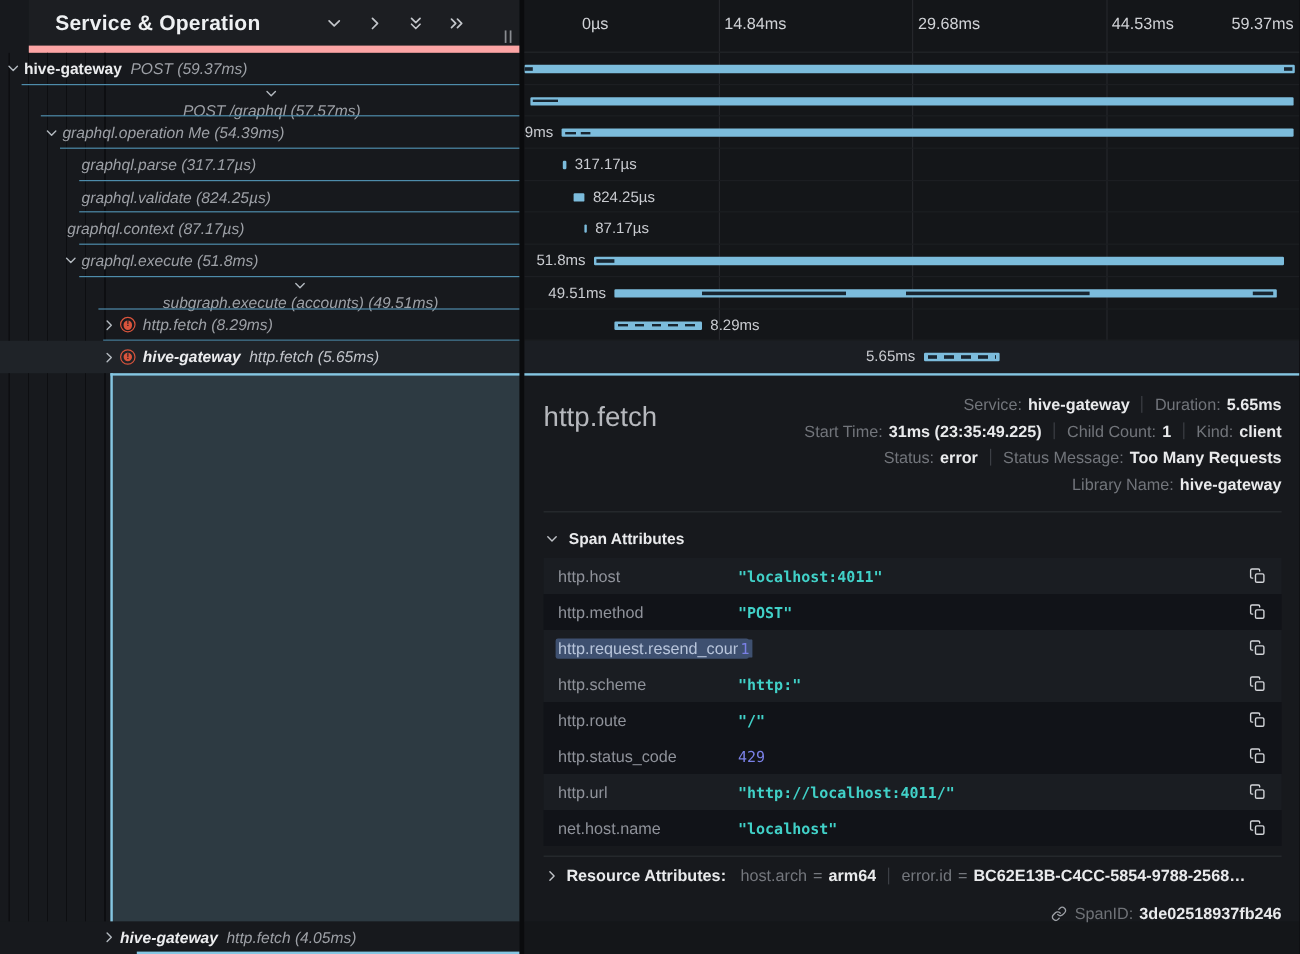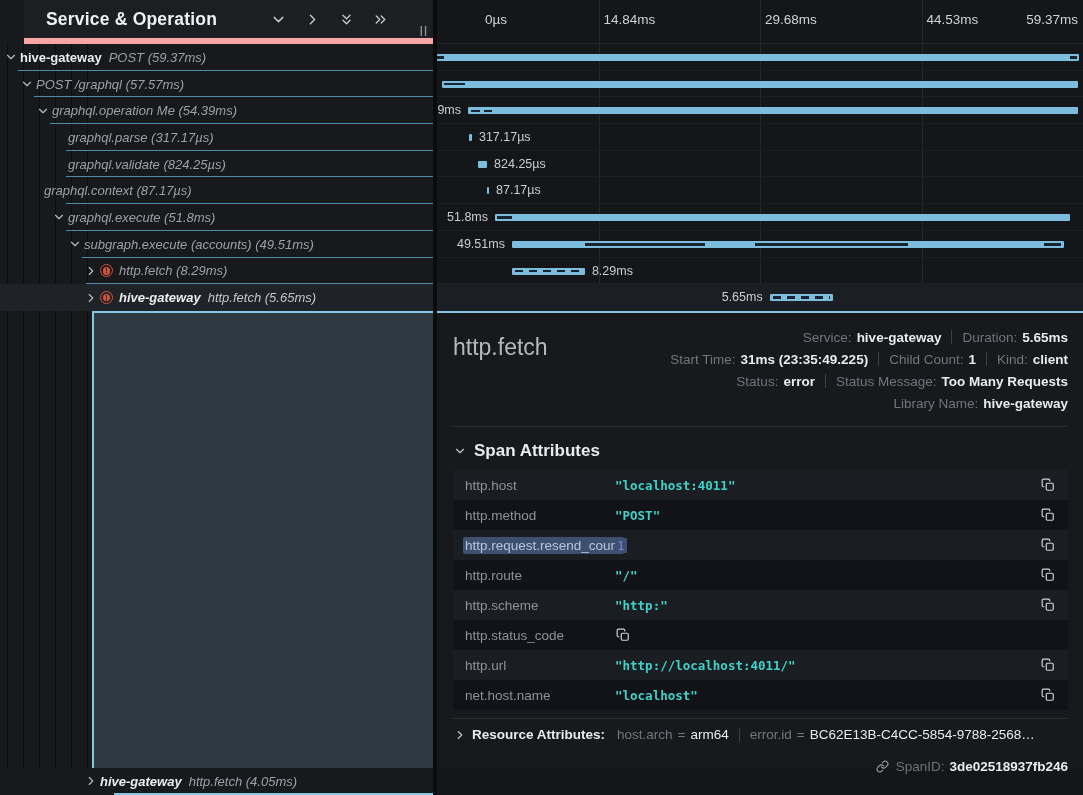--- a/index.html
+++ b/index.html
@@ -78,39 +78,39 @@
   .d-head { display:flex; justify-content:space-between; align-items:flex-start; }
   .d-title { font-size:23px; color:#b6b8bd; margin-top:8px; flex:none; }
   .d-meta { display:flex; flex-direction:column; align-items:flex-end; font-size:13.5px; }
   .d-meta-line { display:flex; align-items:center; height:22px; }
   .m-label { color:#72757b; margin-right:5px; white-space:nowrap; }
   .m-value { color:#e9eaec; font-weight:700; white-space:nowrap; }
   .m-div { width:1px; height:14px; background:#3c3f45; margin:0 10px; }
   .d-sep { border-top:1px solid #2a2d31; margin-top:12px; }
   .attr-header { display:flex; align-items:center; margin-top:14px; gap:5px; cursor:pointer; }
   .attr-header .row-chev { color:#c0c3c8; }
-  .attr-header-label { font-size:17px; font-weight:700; color:#e9eaec; }
+  .attr-header-label { font-size:13px; font-weight:700; color:#e9eaec; }
   .attr-table { margin-top:9px; }
   .attr-row { display:flex; align-items:center; height:30px; padding:0 12px 0 12px; }
   .attr-row.even { background:#1a1d22; }
   .attr-row.odd { background:#111318; }
   .attr-key { width:150px; flex:none; font-size:13.5px; color:#8f929a; white-space:nowrap; }
   .attr-key .hl { background:#3e5070; color:#b8c5db; border-radius:2px; padding:1px 2px; margin-left:-2px; }
   .attr-val { flex:1; font-family:"DejaVu Sans Mono", monospace; font-size:12.5px; font-weight:700; white-space:nowrap; overflow:hidden; }
   .attr-val.string { color:#41d1c8; }
   .attr-val.number { color:#7a80e6; font-weight:400; }
   .attr-val .hl { background:#3e5070; padding:1px 2px; border-radius:2px; }
   .copy-btn { flex:none; width:16px; height:16px; color:#d3d5d9; cursor:pointer; display:flex; }
   .copy-btn svg { width:14px; height:14px; margin:auto; }
   .res-row { display:flex; align-items:center; border-top:1px solid #2a2d31; margin-top:8px; height:32px; font-size:13.5px; }
   .res-row .row-chev { color:#c0c3c8; margin-right:5px; }
   .res-title { font-weight:700; color:#e9eaec; margin-right:12px; white-space:nowrap; }
   .res-key { color:#74777d; white-space:nowrap;text-align:right; }
   .res-eq { color:#74777d; margin:0 5px; }
-  .res-val { color:#e9eaec; font-weight:400; white-space:nowrap; overflow:hidden; text-overflow:ellipsis; }
+  .res-val { color:#e9eaec; font-weight:700; white-space:nowrap; overflow:hidden; text-overflow:ellipsis; }
   .spanid-row { display:flex; align-items:center; justify-content:flex-end; height:28px; margin-top:2px; font-size:13.5px; }
   .link-icon { width:14px; height:14px; color:#9ea1a7; margin-right:6px; display:flex; }
   .link-icon svg { width:13px; height:13px; margin:auto; }
   .sid-label { color:#6f7277; margin-right:5px; }
   .sid-value { color:#e9eaec; font-weight:700; }
 </style>
 </head>
 <body>
 
 <div class="app">
@@ -148,21 +148,21 @@
         <div class="trow" style="padding-left: 4px;">
           <span class="row-chev">
             <svg viewBox="0 0 24 24" fill="none" stroke="currentColor" stroke-width="2" stroke-linecap="round" stroke-linejoin="round">
               <polyline points="6 9 12 15 18 9"></polyline>
             </svg>
           </span>
           <span class="svc">hive-gateway</span>
           <span class="op">POST (59.37ms)</span>
           <div class="trow-border" style="left: 18px;"></div>
         </div>
-        <div class="trow" style="padding-left: 20px;">
+        <div class="trow" style="padding-left: 20px; flex-direction: column;">
           <span class="row-chev">
             <svg viewBox="0 0 24 24" fill="none" stroke="currentColor" stroke-width="2" stroke-linecap="round" stroke-linejoin="round">
               <polyline points="6 9 12 15 18 9"></polyline>
             </svg>
           </span>
           <span class="op">POST /graphql (57.57ms)</span>
           <div class="trow-border" style="left: 34px;"></div>
         </div>
         <div class="trow" style="padding-left: 36px;">
           <span class="row-chev">
@@ -176,35 +176,35 @@
         <div class="trow" style="padding-left: 52px;">
           <span class="chev-spacer"></span>
           <span class="op">graphql.parse (317.17µs)</span>
           <div class="trow-border" style="left: 66px;"></div>
         </div>
         <div class="trow" style="padding-left: 52px;">
           <span class="chev-spacer"></span>
           <span class="op">graphql.validate (824.25µs)</span>
           <div class="trow-border" style="left: 66px;"></div>
         </div>
-        <div class="trow" style="padding-left: 28px;">
+        <div class="trow" style="padding-left: 40px;">
           <span class="chev-spacer"></span>
           <span class="op">graphql.context (87.17µs)</span>
           <div class="trow-border" style="left: 66px;"></div>
         </div>
         <div class="trow" style="padding-left: 52px;">
           <span class="row-chev">
             <svg viewBox="0 0 24 24" fill="none" stroke="currentColor" stroke-width="2" stroke-linecap="round" stroke-linejoin="round">
               <polyline points="6 9 12 15 18 9"></polyline>
             </svg>
           </span>
           <span class="op">graphql.execute (51.8ms)</span>
           <div class="trow-border" style="left: 66px;"></div>
         </div>
-        <div class="trow" style="padding-left: 68px;">
+        <div class="trow" style="padding-left: 68px; flex-direction: column;">
           <span class="row-chev">
             <svg viewBox="0 0 24 24" fill="none" stroke="currentColor" stroke-width="2" stroke-linecap="round" stroke-linejoin="round">
               <polyline points="6 9 12 15 18 9"></polyline>
             </svg>
           </span>
           <span class="op">subgraph.execute (accounts) (49.51ms)</span>
           <div class="trow-border" style="left: 82px;"></div>
         </div>
         <div class="trow" style="padding-left: 84px;">
           <span class="row-chev">
@@ -384,42 +384,43 @@
           <div class="attr-row even">
             <div class="attr-key"><span class="hl">http.request.resend_count</span></div>
             <div class="attr-val number"><span class="hl">1</span></div>
             <span class="copy-btn">
               <svg viewBox="0 0 24 24" fill="none" stroke="currentColor" stroke-width="2" stroke-linecap="round" stroke-linejoin="round">
                 <rect x="9" y="9" width="12" height="12" rx="2"></rect>
                 <path d="M5 15H4a2 2 0 0 1-2-2V4a2 2 0 0 1 2-2h9a2 2 0 0 1 2 2v1"></path>
               </svg>
             </span>
           </div>
+          <div class="attr-row even">
+            <div class="attr-key">http.scheme</div>
+            <div class="attr-val string">"http:"</div>
+            <span class="copy-btn">
+              <svg viewBox="0 0 24 24" fill="none" stroke="currentColor" stroke-width="2" stroke-linecap="round" stroke-linejoin="round">
+                <rect x="9" y="9" width="12" height="12" rx="2"></rect>
+                <path d="M5 15H4a2 2 0 0 1-2-2V4a2 2 0 0 1 2-2h9a2 2 0 0 1 2 2v1"></path>
+              </svg>
+            </span>
+          </div>
           <div class="attr-row odd">
             <div class="attr-key">http.route</div>
             <div class="attr-val string">"/"</div>
             <span class="copy-btn">
               <svg viewBox="0 0 24 24" fill="none" stroke="currentColor" stroke-width="2" stroke-linecap="round" stroke-linejoin="round">
                 <rect x="9" y="9" width="12" height="12" rx="2"></rect>
                 <path d="M5 15H4a2 2 0 0 1-2-2V4a2 2 0 0 1 2-2h9a2 2 0 0 1 2 2v1"></path>
               </svg>
             </span>
           </div>
-          <div class="attr-row even">
-            <div class="attr-key">http.scheme</div>
-            <div class="attr-val string">"http:"</div>
-            <span class="copy-btn">
-              <svg viewBox="0 0 24 24" fill="none" stroke="currentColor" stroke-width="2" stroke-linecap="round" stroke-linejoin="round">
-                <rect x="9" y="9" width="12" height="12" rx="2"></rect>
-                <path d="M5 15H4a2 2 0 0 1-2-2V4a2 2 0 0 1 2-2h9a2 2 0 0 1 2 2v1"></path>
-              </svg>
-            </span>
-          </div>
           <div class="attr-row odd">
             <div class="attr-key">http.status_code</div>
+            <div class="attr-val number">429</div>
             <span class="copy-btn">
               <svg viewBox="0 0 24 24" fill="none" stroke="currentColor" stroke-width="2" stroke-linecap="round" stroke-linejoin="round">
                 <rect x="9" y="9" width="12" height="12" rx="2"></rect>
                 <path d="M5 15H4a2 2 0 0 1-2-2V4a2 2 0 0 1 2-2h9a2 2 0 0 1 2 2v1"></path>
               </svg>
             </span>
           </div>
           <div class="attr-row even">
             <div class="attr-key">http.url</div>
             <div class="attr-val string">"http://localhost:4011/"</div>

